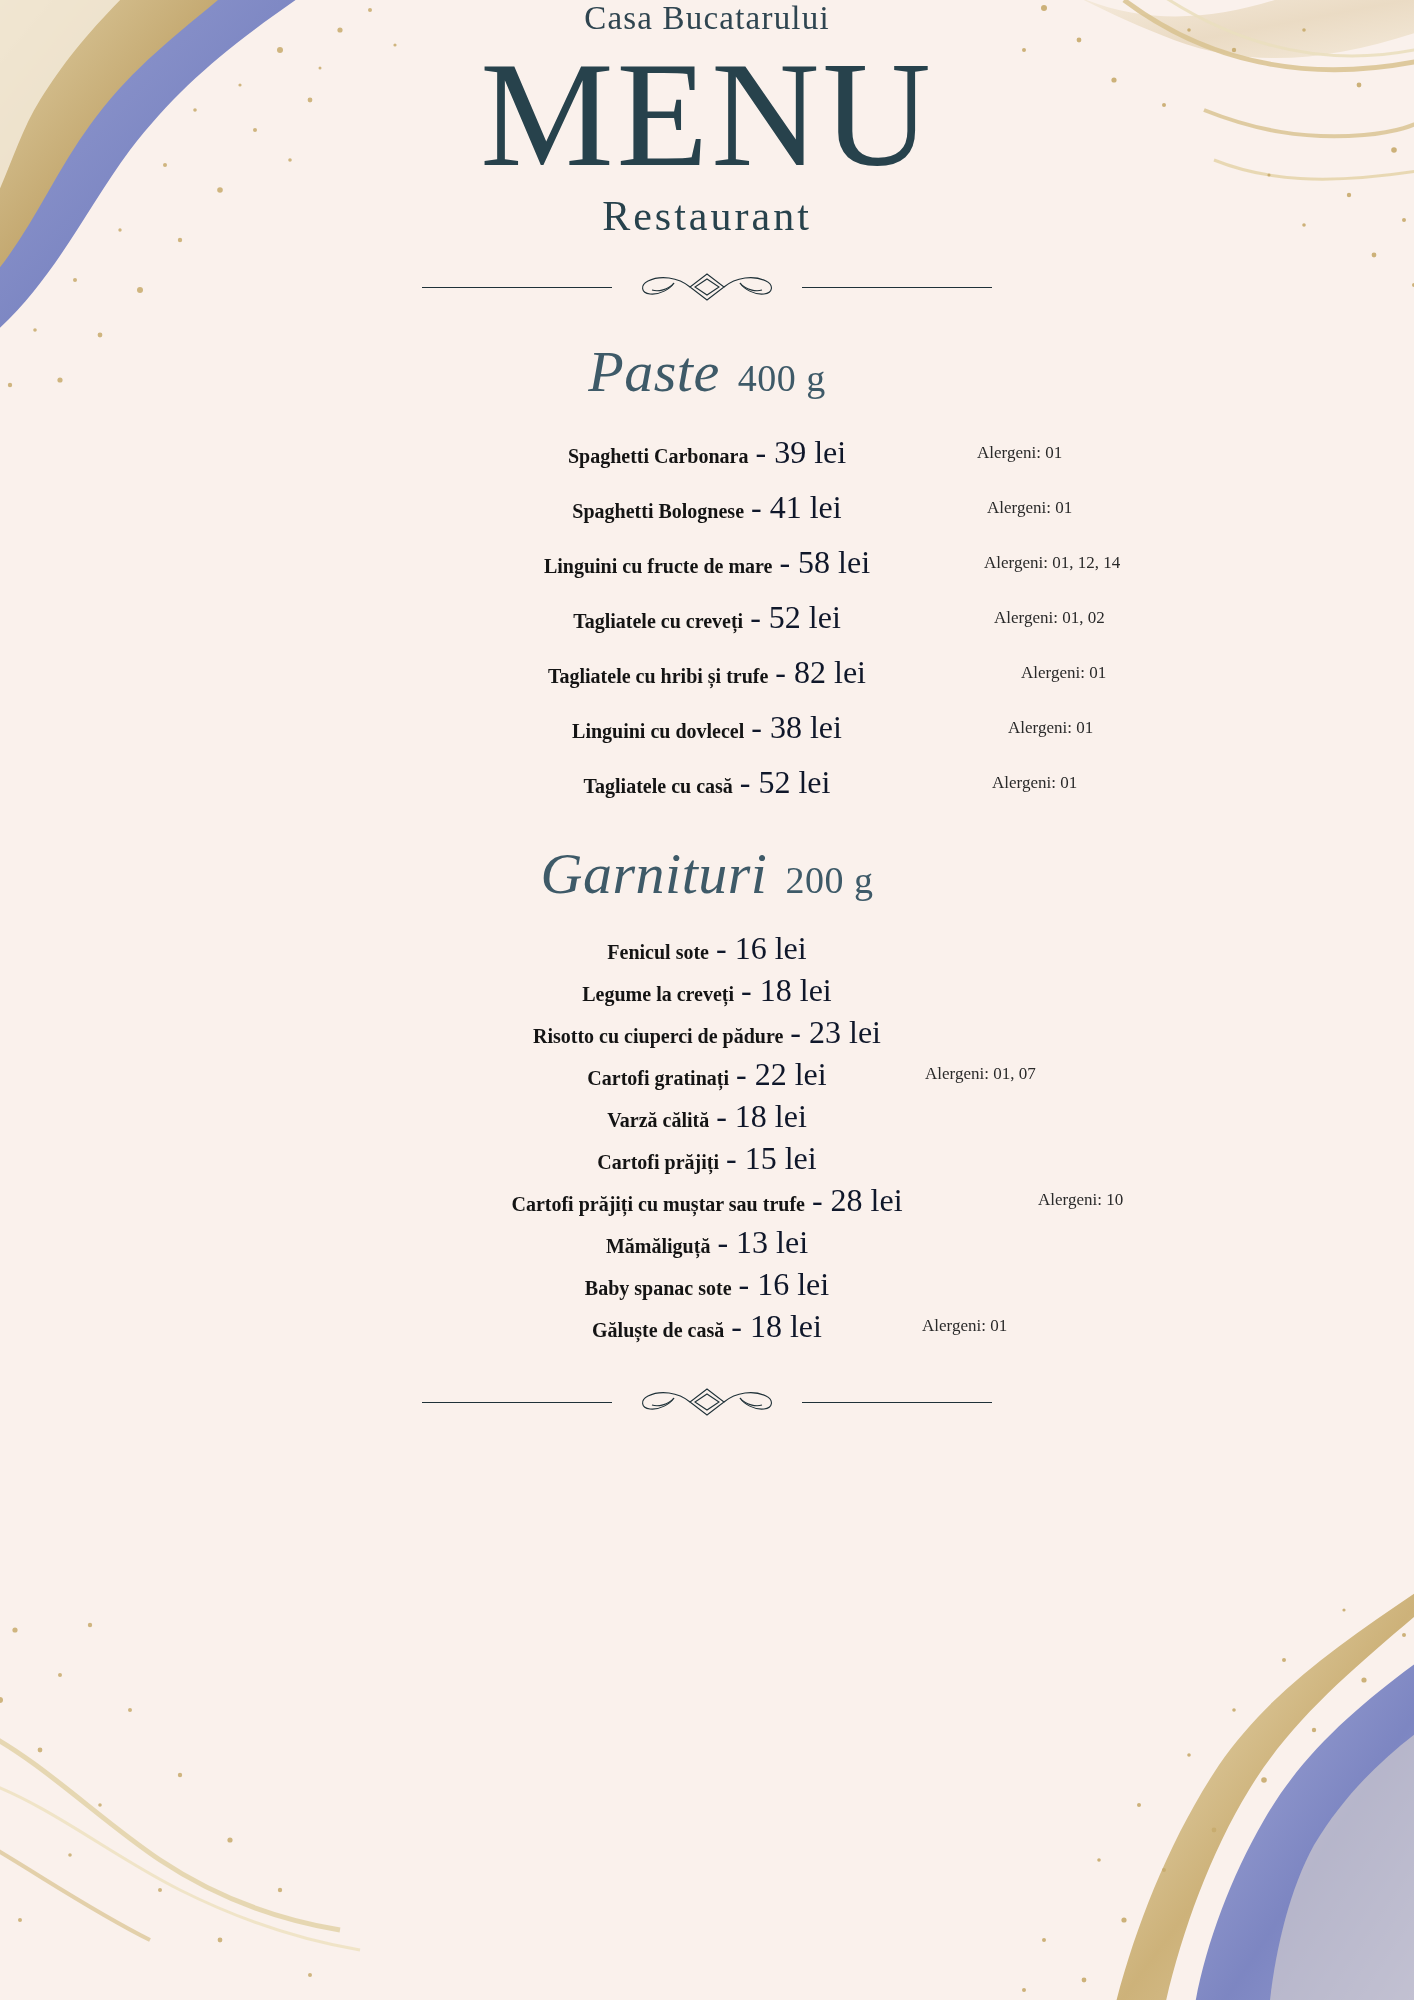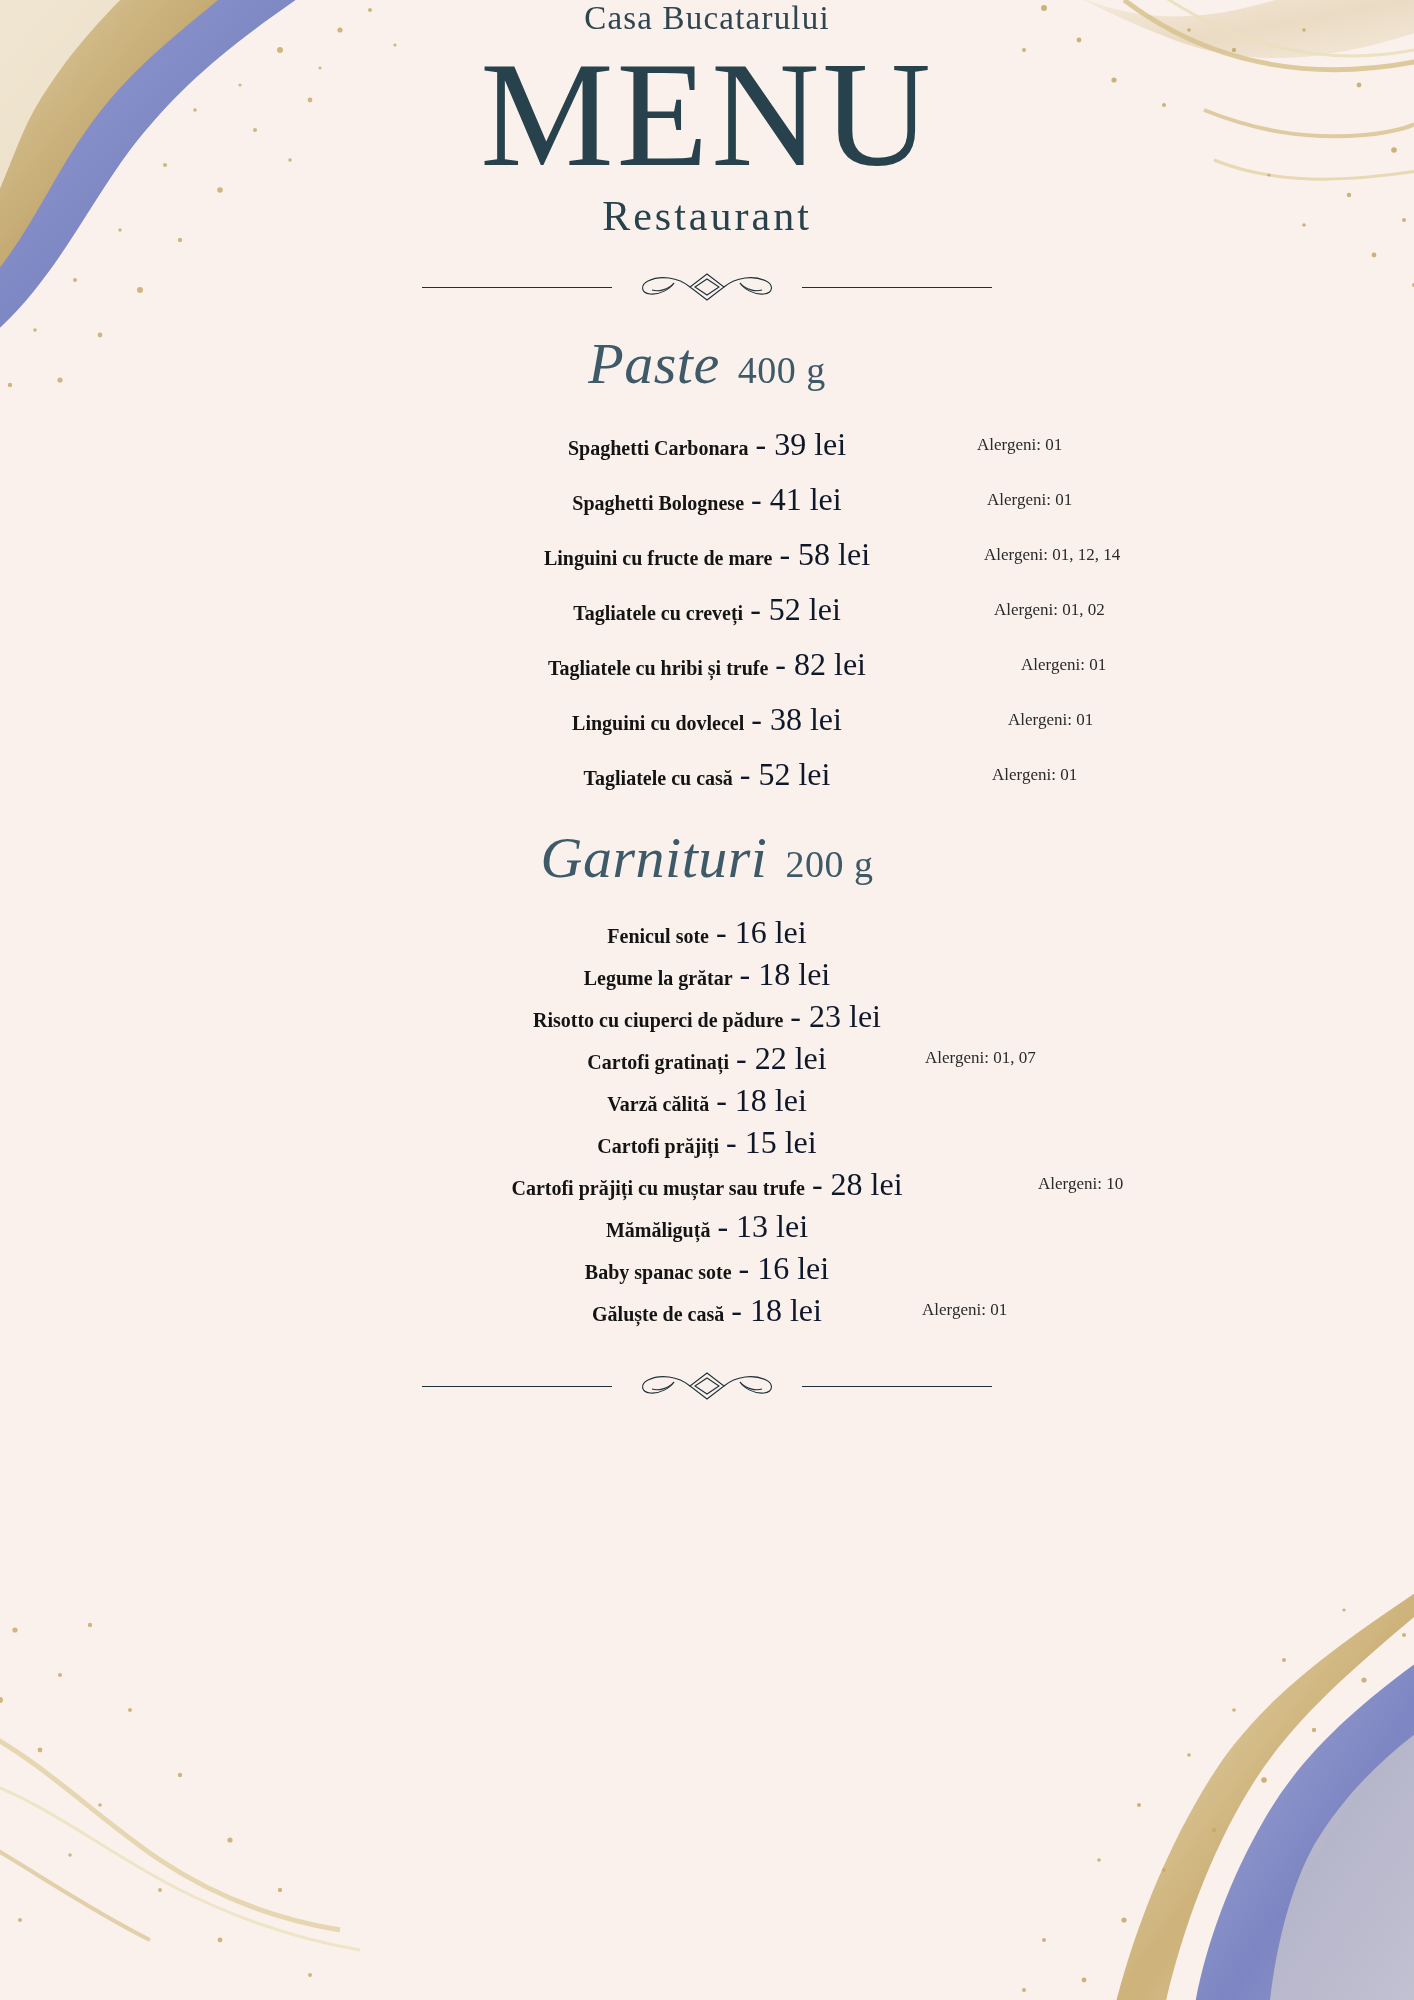--- a/index.html
+++ b/index.html
@@ -91,21 +91,21 @@
   .section {
     position: relative;
     z-index: 5;
     text-align: center;
   }
   .section-head {
     display: flex;
     align-items: baseline;
     justify-content: center;
     gap: 18px;
-    margin-top: 22px;
+    margin-top: 30px;
     margin-bottom: 20px;
   }
   .section-title {
     font-size: 58px;
     font-style: italic;
     color: #3e5a68;
     letter-spacing: 0.5px;
   }
   .section-weight {
     font-size: 38px;
@@ -394,21 +394,21 @@
 
       <div class="item tight">
         <span class="item-main">
           <span class="item-name">Fenicul sote</span>
           <span class="item-price">- 16 lei</span>
         </span>
       </div>
 
       <div class="item tight">
         <span class="item-main">
-          <span class="item-name">Legume la grătar</span>
+          <span class="item-name">Legume la creveți</span>
           <span class="item-price">- 18 lei</span>
         </span>
       </div>
 
       <div class="item tight">
         <span class="item-main">
           <span class="item-name">Risotto cu ciuperci de pădure</span>
           <span class="item-price">- 23 lei</span>
         </span>
       </div>

